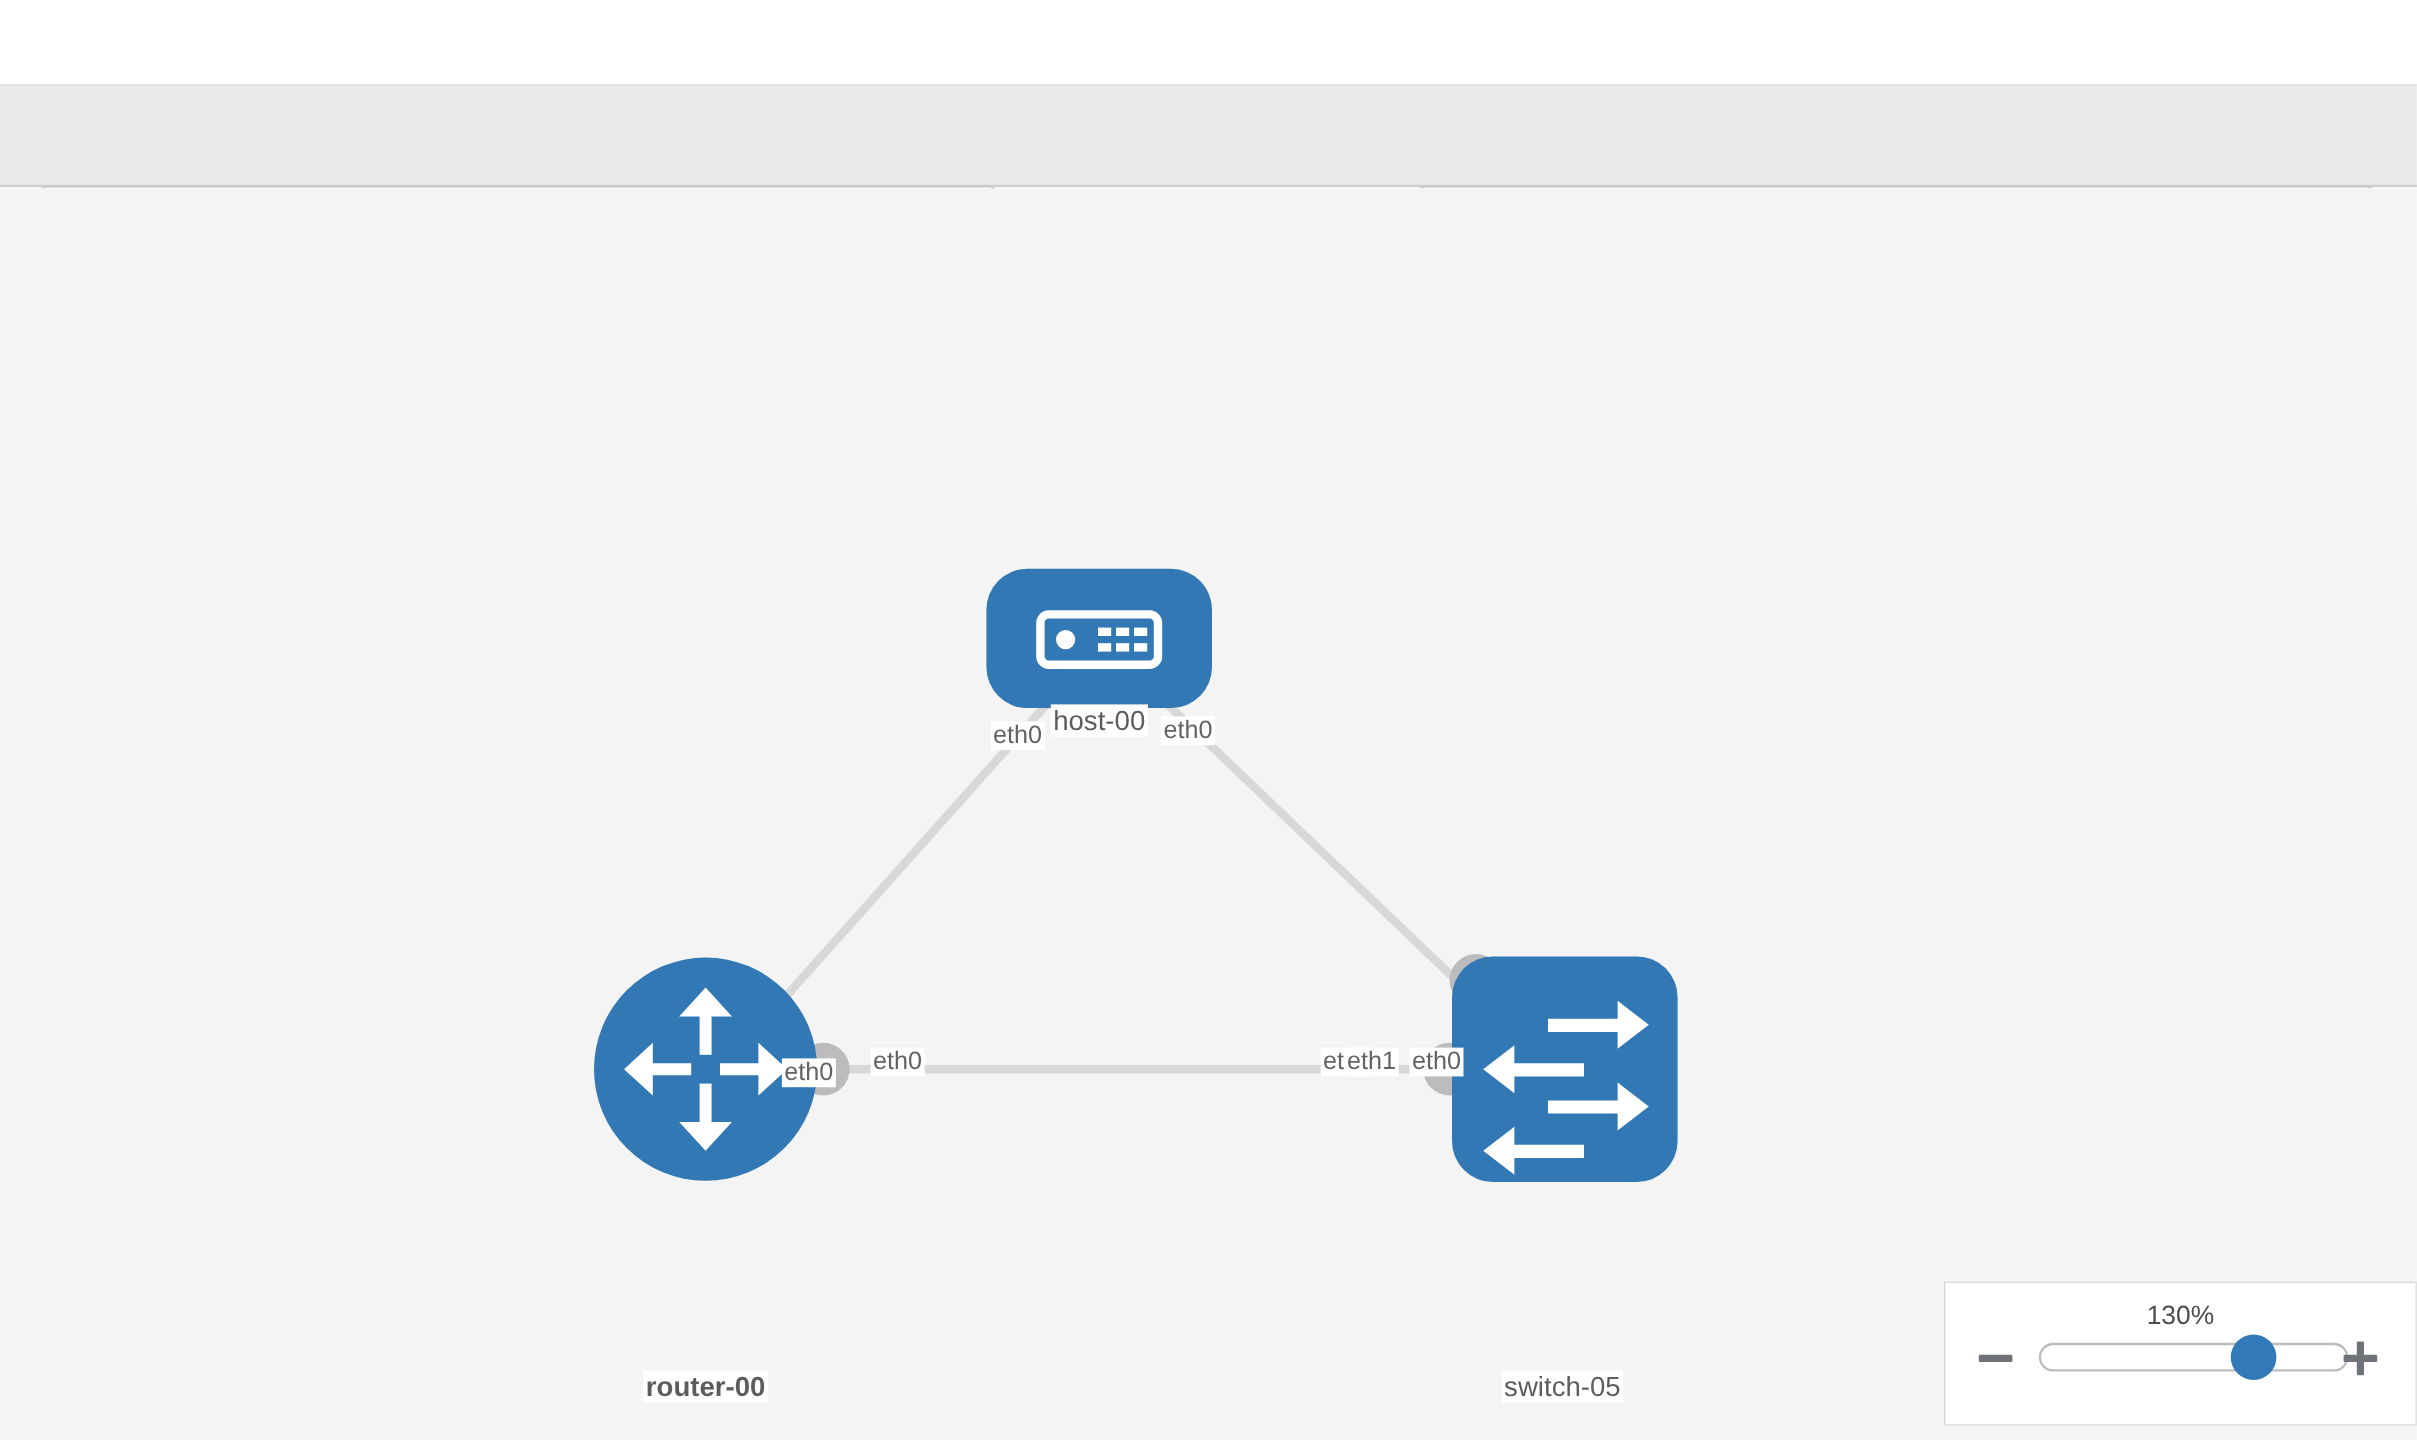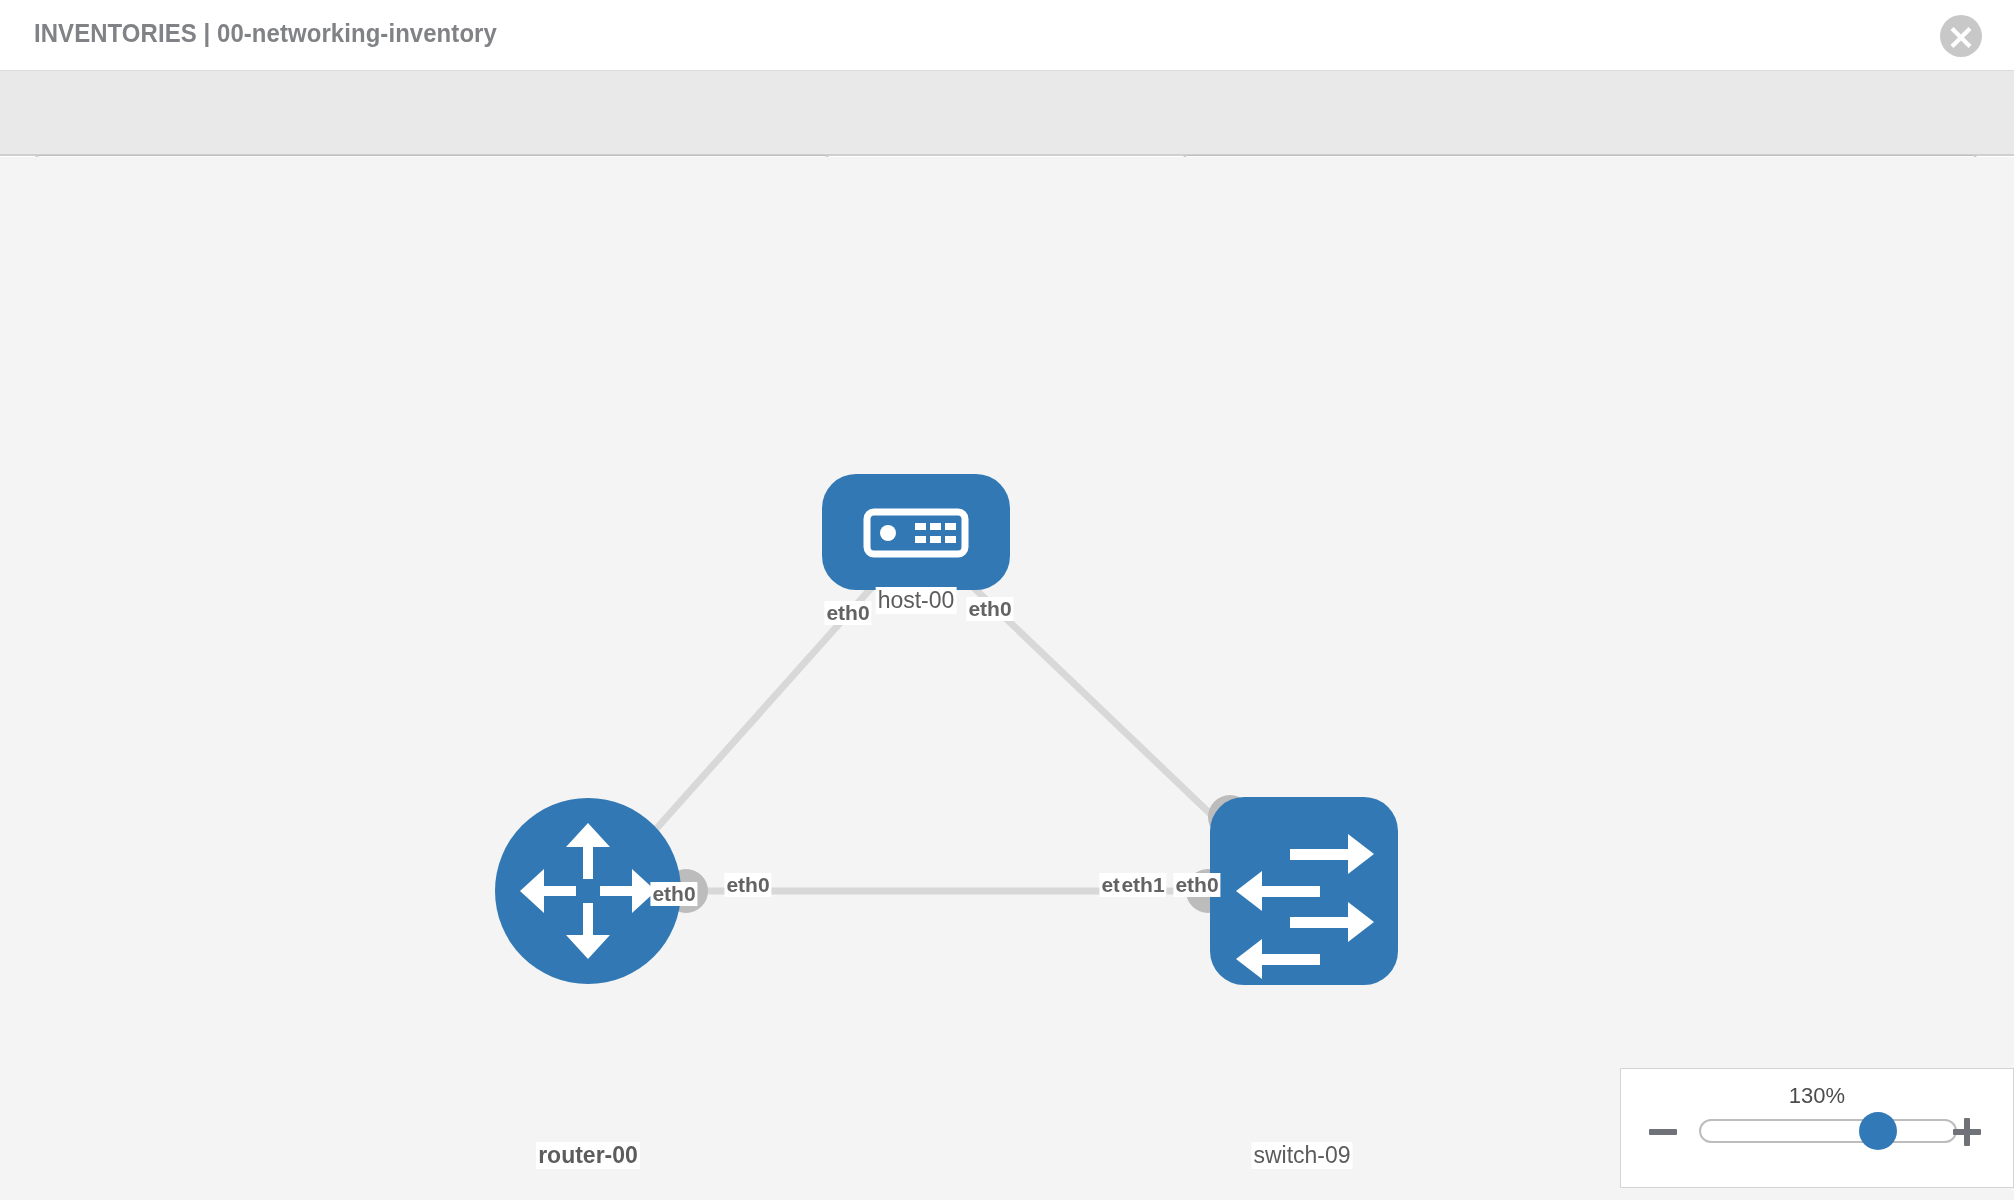--- a/index.html
+++ b/index.html
@@ -134,21 +134,20 @@
     transform: translateX(-50%);
   }
   .edge-label {
     position: absolute;
     font-size: 21px;
     color: #636363;
     background: #ffffff;
     padding: 0 2px;
     white-space: nowrap;
     transform: translateX(-50%);
-    font-weight: bold;
   }
 
   
   .zoom-panel {
     position: absolute;
     left: 1620px;
     top: 1080px;
     width: 394px;
     height: 120px;
     background: #ffffff;
@@ -210,28 +209,20 @@
     border-radius: 50%;
     background: #3279b7;
     cursor: pointer;
   }
 </style>
 </head>
 <body>
 
 <div id="app">
 
-  <div class="titlebar">
-    <div class="title-text">INVENTORIES | 00-networking-inventory</div>
-    <div class="close-btn">
-      <svg width="42" height="42" viewBox="0 0 42 42" aria-hidden="true">
-        <path d="M13.5 12 L21 19.5 L28.5 12 L31.5 15 L24 22.5 L31.5 30 L28.5 33 L21 25.5 L13.5 33 L10.5 30 L18 22.5 L10.5 15 Z" fill="#ffffff"></path>
-      </svg>
-    </div>
-  </div>
 
   <div class="toolbar">
 
     <div class="select-box" id="actions-select">
       <span class="sel-label">ACTIONS</span>
       <span class="caret"></span>
     </div>
 
     <div class="tool-icon" id="wrench-icon">
       <svg width="46" height="46" viewBox="0 0 46 46" aria-hidden="true">
@@ -316,21 +307,21 @@
     <span class="edge-label" style="left:848px; top:444px;">eth0</span>
     <span class="edge-label" style="left:990px; top:440px;">eth0</span>
     <span class="edge-label" style="left:674px; top:725px;">eth0</span>
     <span class="edge-label" style="left:1197px; top:716px;">eth0</span>
     <span class="edge-label" style="left:748px; top:716px;">eth0</span>
     <span class="edge-label" style="left:1123px; top:716px;">eth0</span>
     <span class="edge-label" style="left:1143px; top:716px;text-align:right;">eth1</span>
 
     <span class="node-label" style="left:916px; top:430px;">host-00</span>
     <span class="node-label" style="left:588px; top:985px;font-weight:bold;">router-00</span>
-    <span class="node-label" style="left:1302px; top:985px;">switch-09</span>
+    <span class="node-label" style="left:1302px; top:985px;">switch-05</span>
 
     <div class="zoom-panel" style="left:1620px; top:911px;">
       <div class="zoom-pct">130%</div>
       <div class="zoom-minus"></div>
       <div class="zoom-track"></div>
       <div class="zoom-thumb"></div>
       <div class="zoom-plus"></div>
     </div>
   </div>
 

